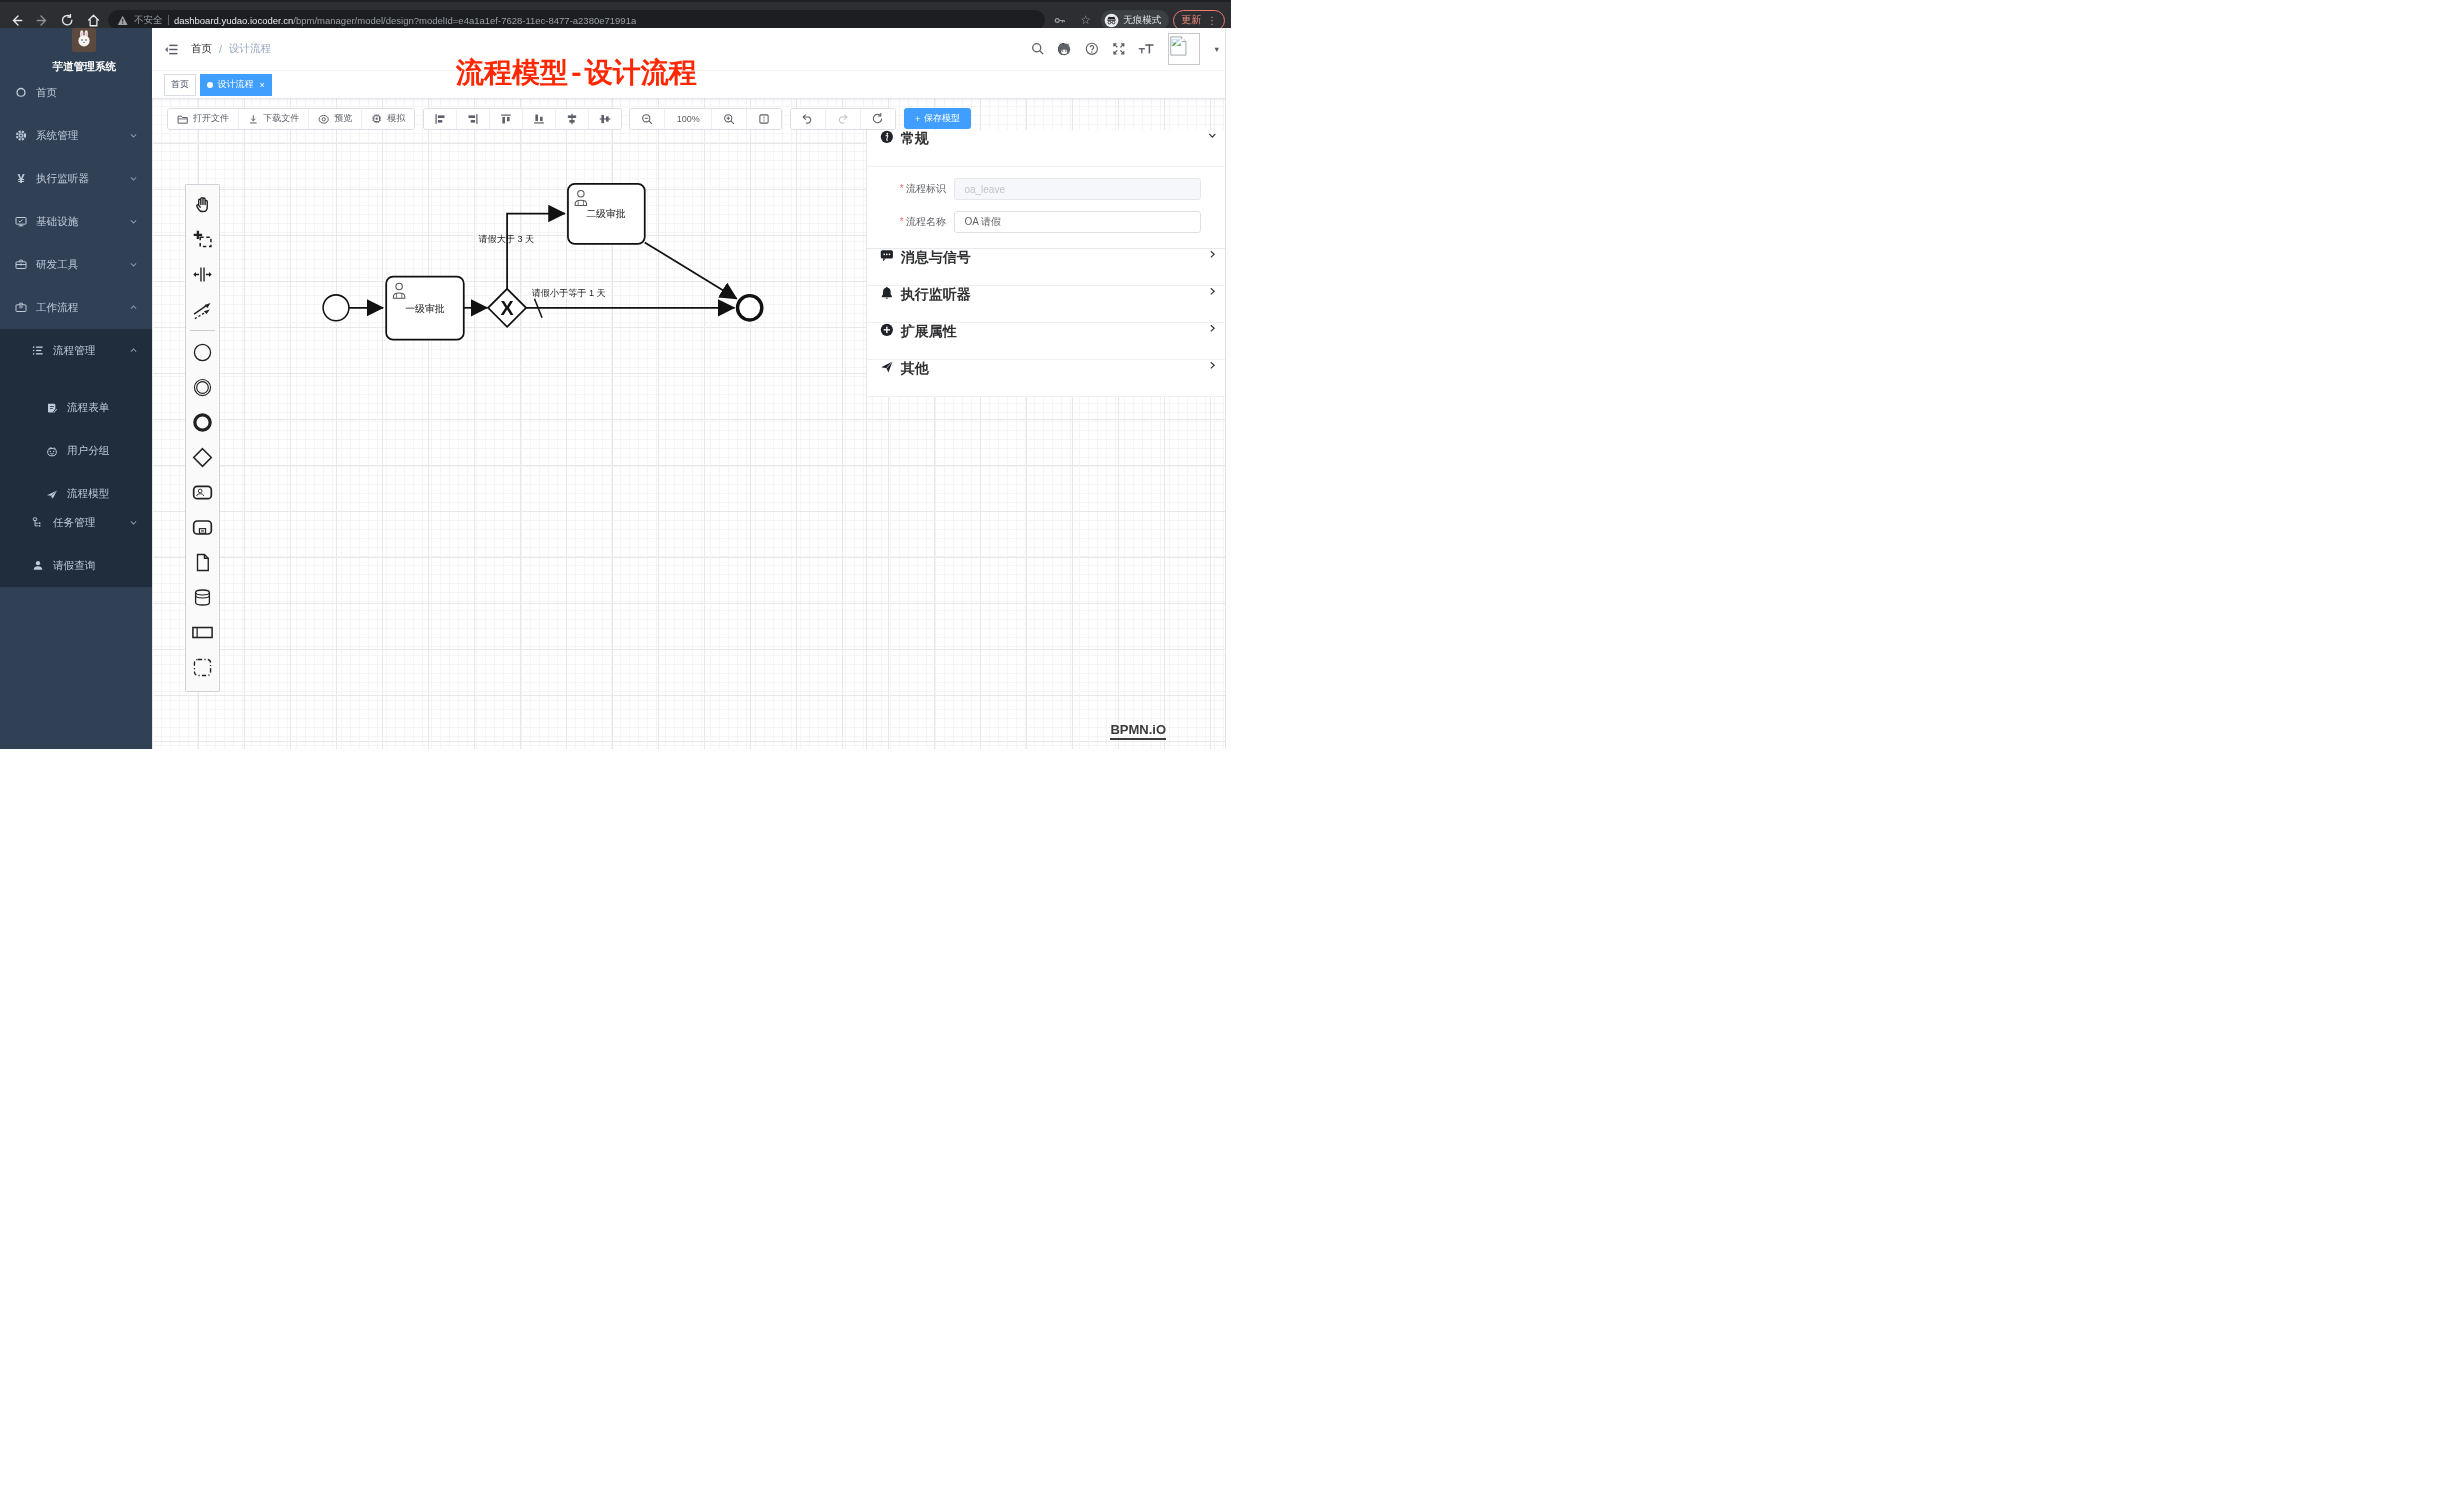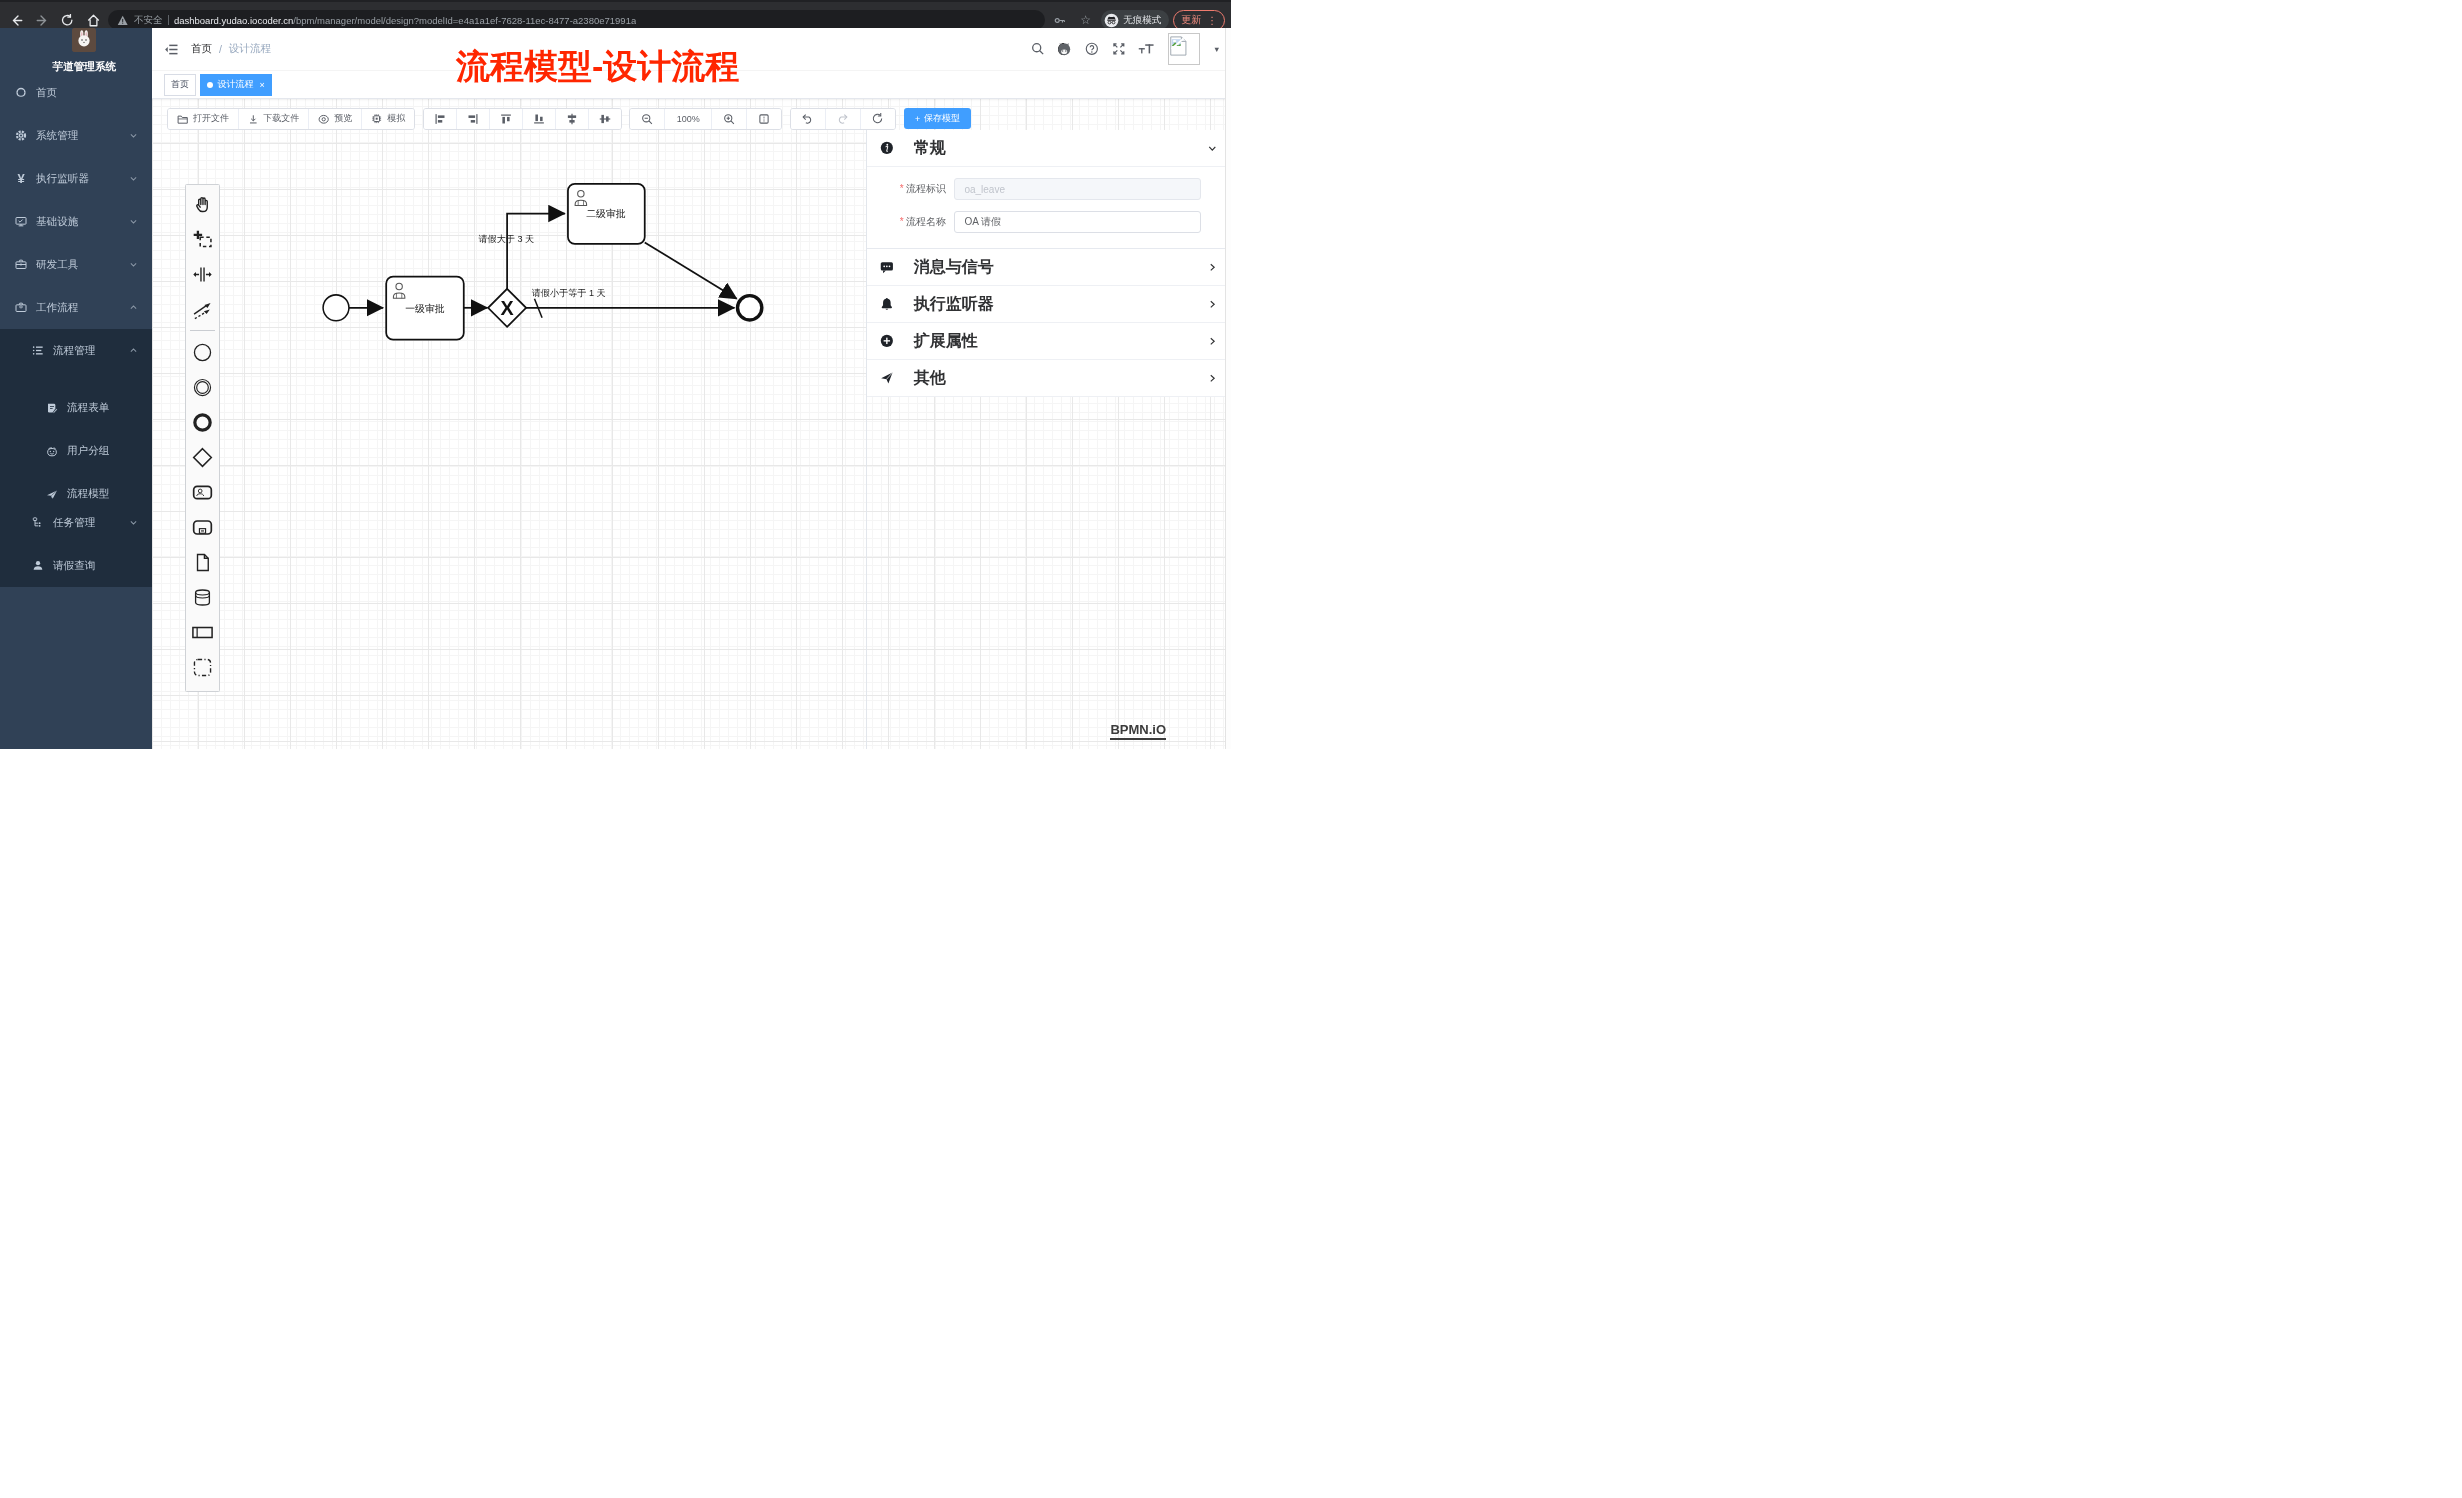--- a/index.html
+++ b/index.html
@@ -73,35 +73,35 @@
   .tbtn.disabled{color:#c0c4cc;}
   .save-btn{height:21px;background:#409eff;color:#fff;border-radius:3px;font-size:9px;display:flex;
     align-items:center;padding:0 11.4px;gap:3.8px;cursor:pointer;}
   
   #palette{position:absolute;left:33px;top:87px;width:35px;background:#fafafa;border:0.8px solid #cfd2d6;
     border-radius:1.5px;padding:1.5px 0 6px;z-index:15;box-sizing:border-box;}
   .p-item{height:35px;display:flex;align-items:center;justify-content:center;cursor:pointer;}
   .p-sep{border-top:0.8px solid #c9ccd1;margin:3.8px 3.8px;}
   
   #props{position:absolute;top:33px;right:0;width:364px;bottom:0;border-left:0.8px solid #e2e6ec;z-index:18;}
-  .sec-head{height:36px;background:#fff;border-bottom:0.8px solid #eef0f4;display:flex;align-items:center;
-    gap:20px;padding:0 13px;font-size:16px;font-weight:bold;color:#303133;cursor:pointer;}
+  .sec-head{height:36px;background:#fff;border-bottom:0.8px solid #eef0f4;display:flex;
+    gap:7px;padding:0 13px;font-size:14px;font-weight:bold;color:#303133;cursor:pointer;}
   .sec-head .chevr{margin-left:auto;display:flex;}
   .sec-body{background:#fff;border-bottom:0.8px solid #e6e9ef;padding:11.4px 30px 4.6px 6px;}
   .frow{display:flex;align-items:center;margin-bottom:10.6px;}
   .flabel{width:73px;text-align:right;font-size:10px;color:#606266;flex:0 0 auto;padding-right:8.4px;}
   .req{color:#f56c6c;margin-right:2.3px;}
   .finput{flex:1;height:22px;border:0.8px solid #dcdfe6;border-radius:3px;font-size:10px;color:#606266;
     padding:0 9px;box-sizing:border-box;font-family:inherit;background:#fff;}
   .finput:disabled{background:#f5f7fa;border-color:#e4e7ed;color:#c0c4cc;}
   .watermark{position:absolute;right:65px;bottom:9px;font-size:13px;font-weight:800;color:#3b3b3b;
     border-bottom:2.3px solid #3b3b3b;letter-spacing:0;line-height:1.25;z-index:30;}
   
-  #overlay-title{position:absolute;left:456px;top:44px;font-size:34px;font-weight:700;color:#ff2600;
-    z-index:60;white-space:nowrap;}
+  #overlay-title{position:absolute;left:456px;top:54px;font-size:28px;font-weight:700;color:#ff2600;
+    z-index:60;white-space:nowrap;font-family:Liberation Mono, monospace;}
   
   #scroll-strip{position:absolute;top:28px;right:0;bottom:0;width:5.3px;background:#fdfdfd;
     border-left:0.8px solid #e3e3e3;z-index:70;}
 </style>
 </head>
 <body>
 
 <div id="browser-bar">
   <span class="bicon i">
     <svg width="15" height="15" viewBox="0 0 20 20">

